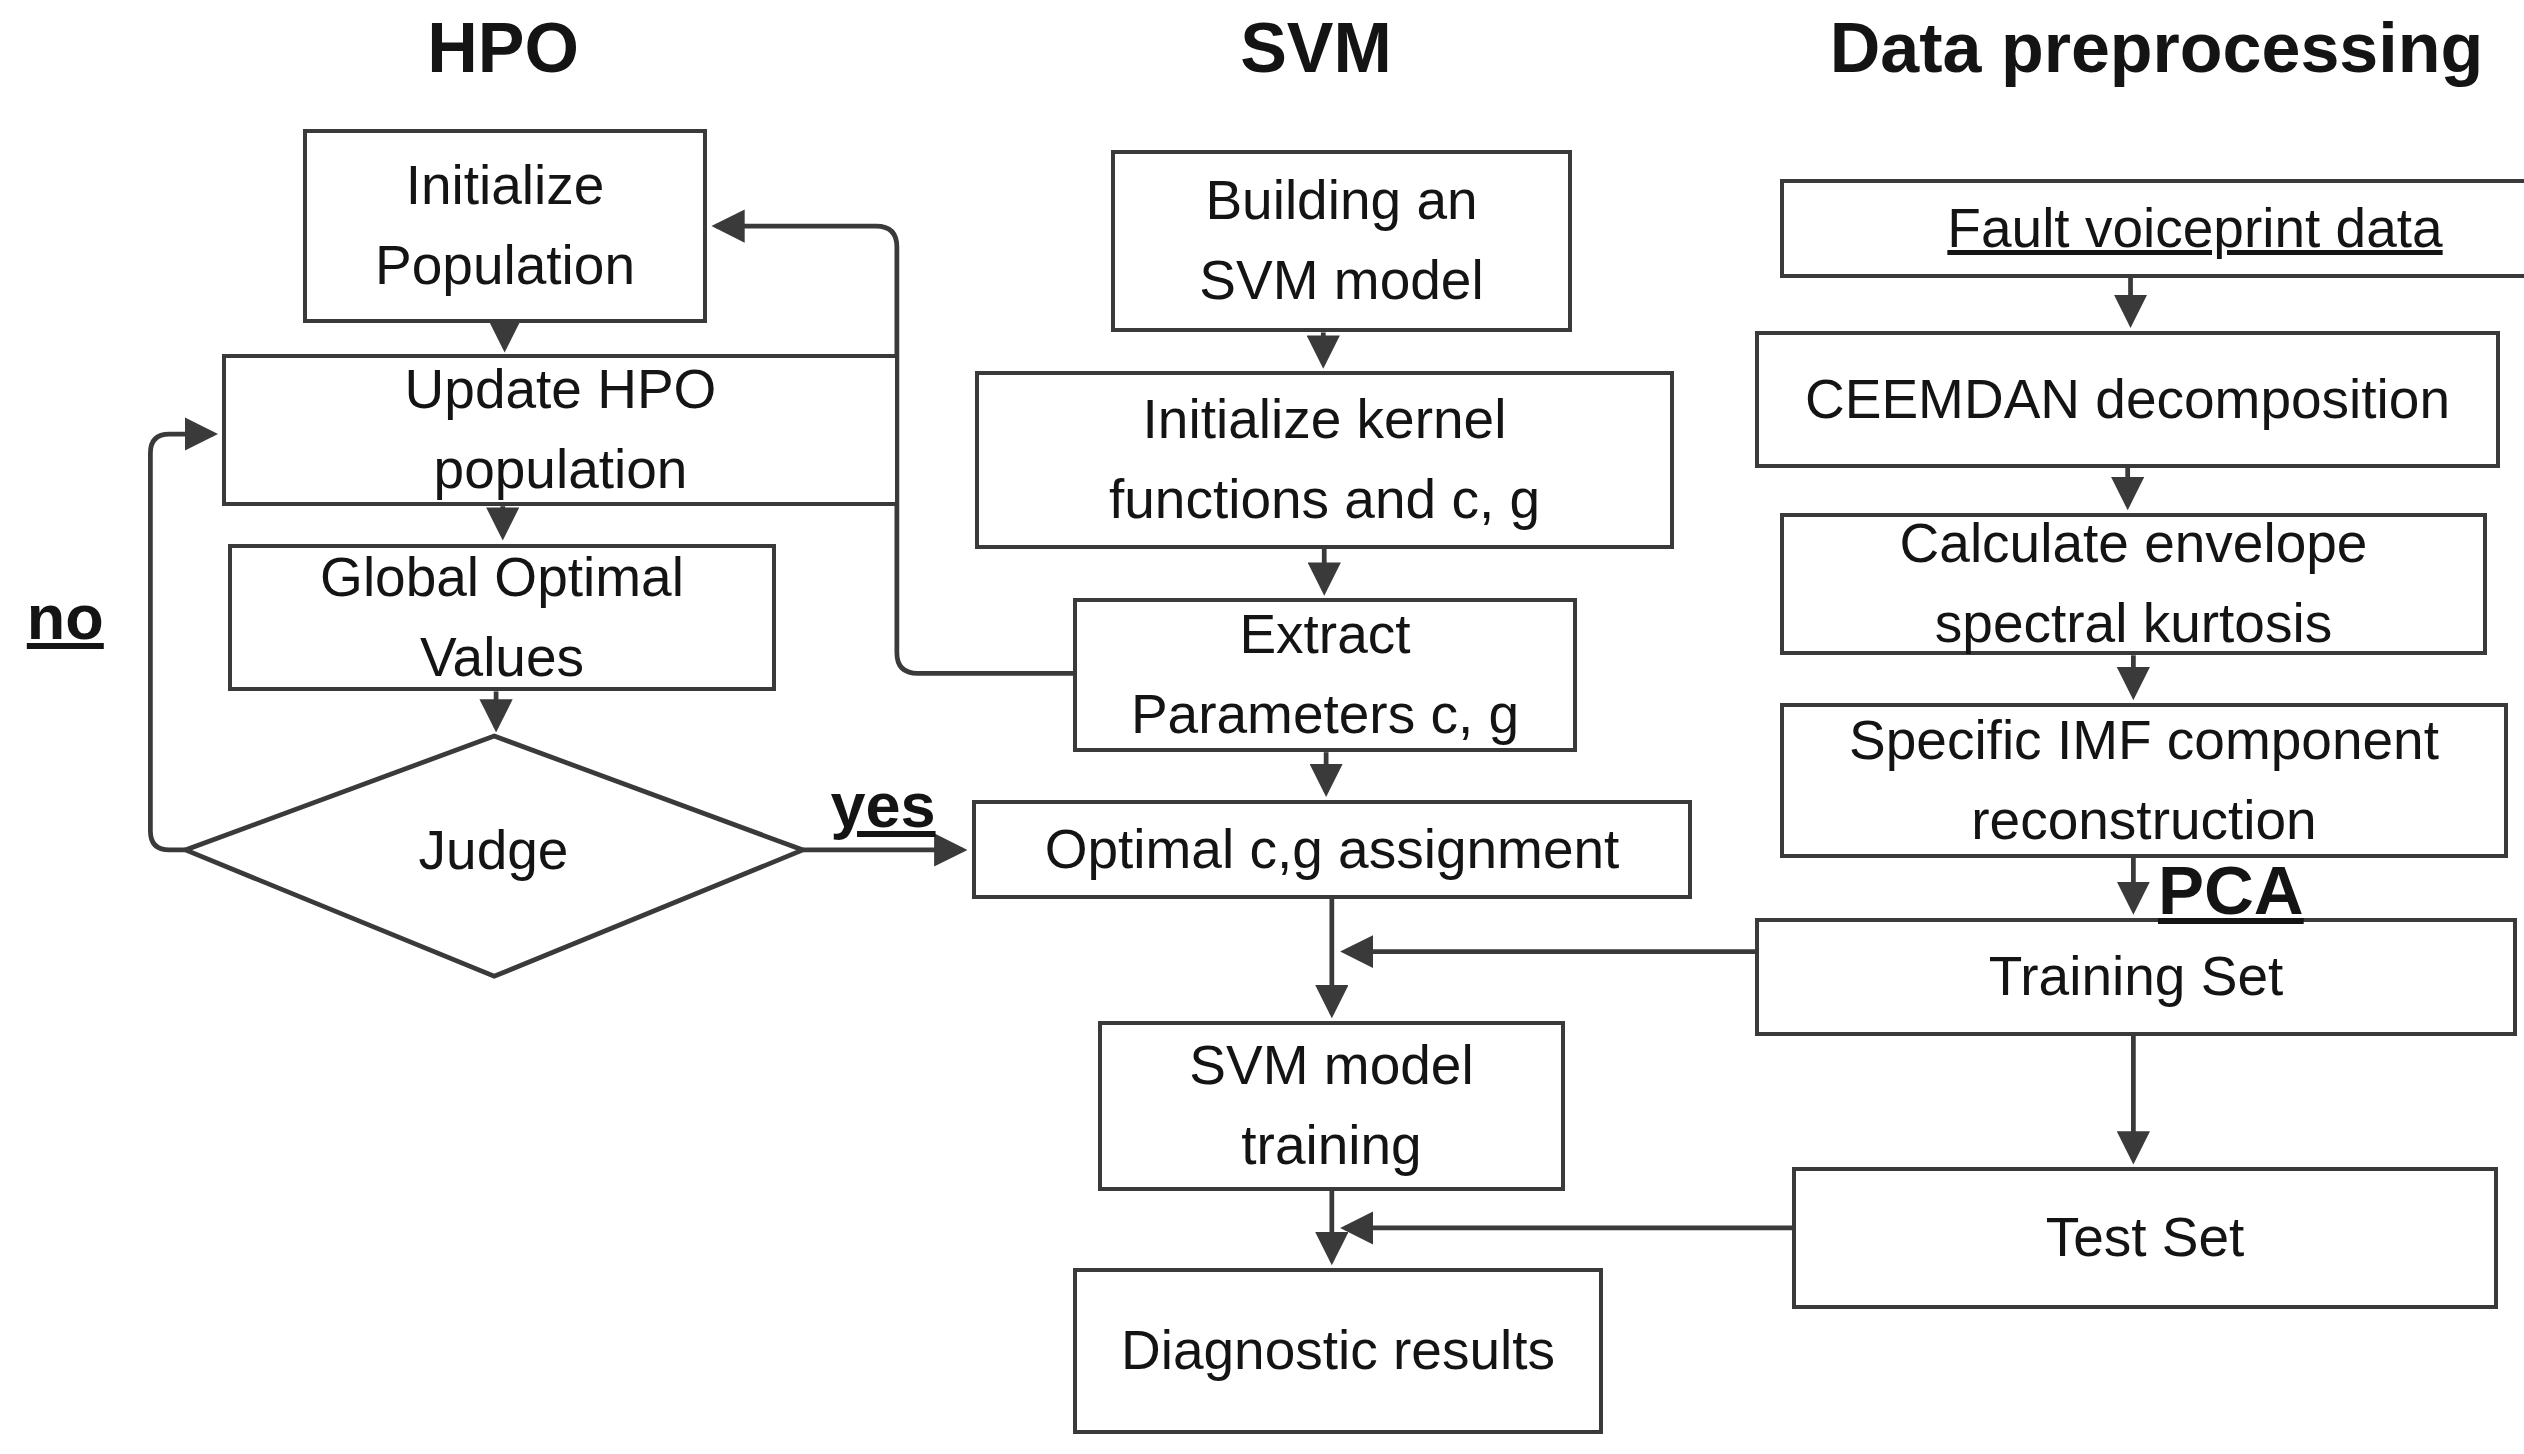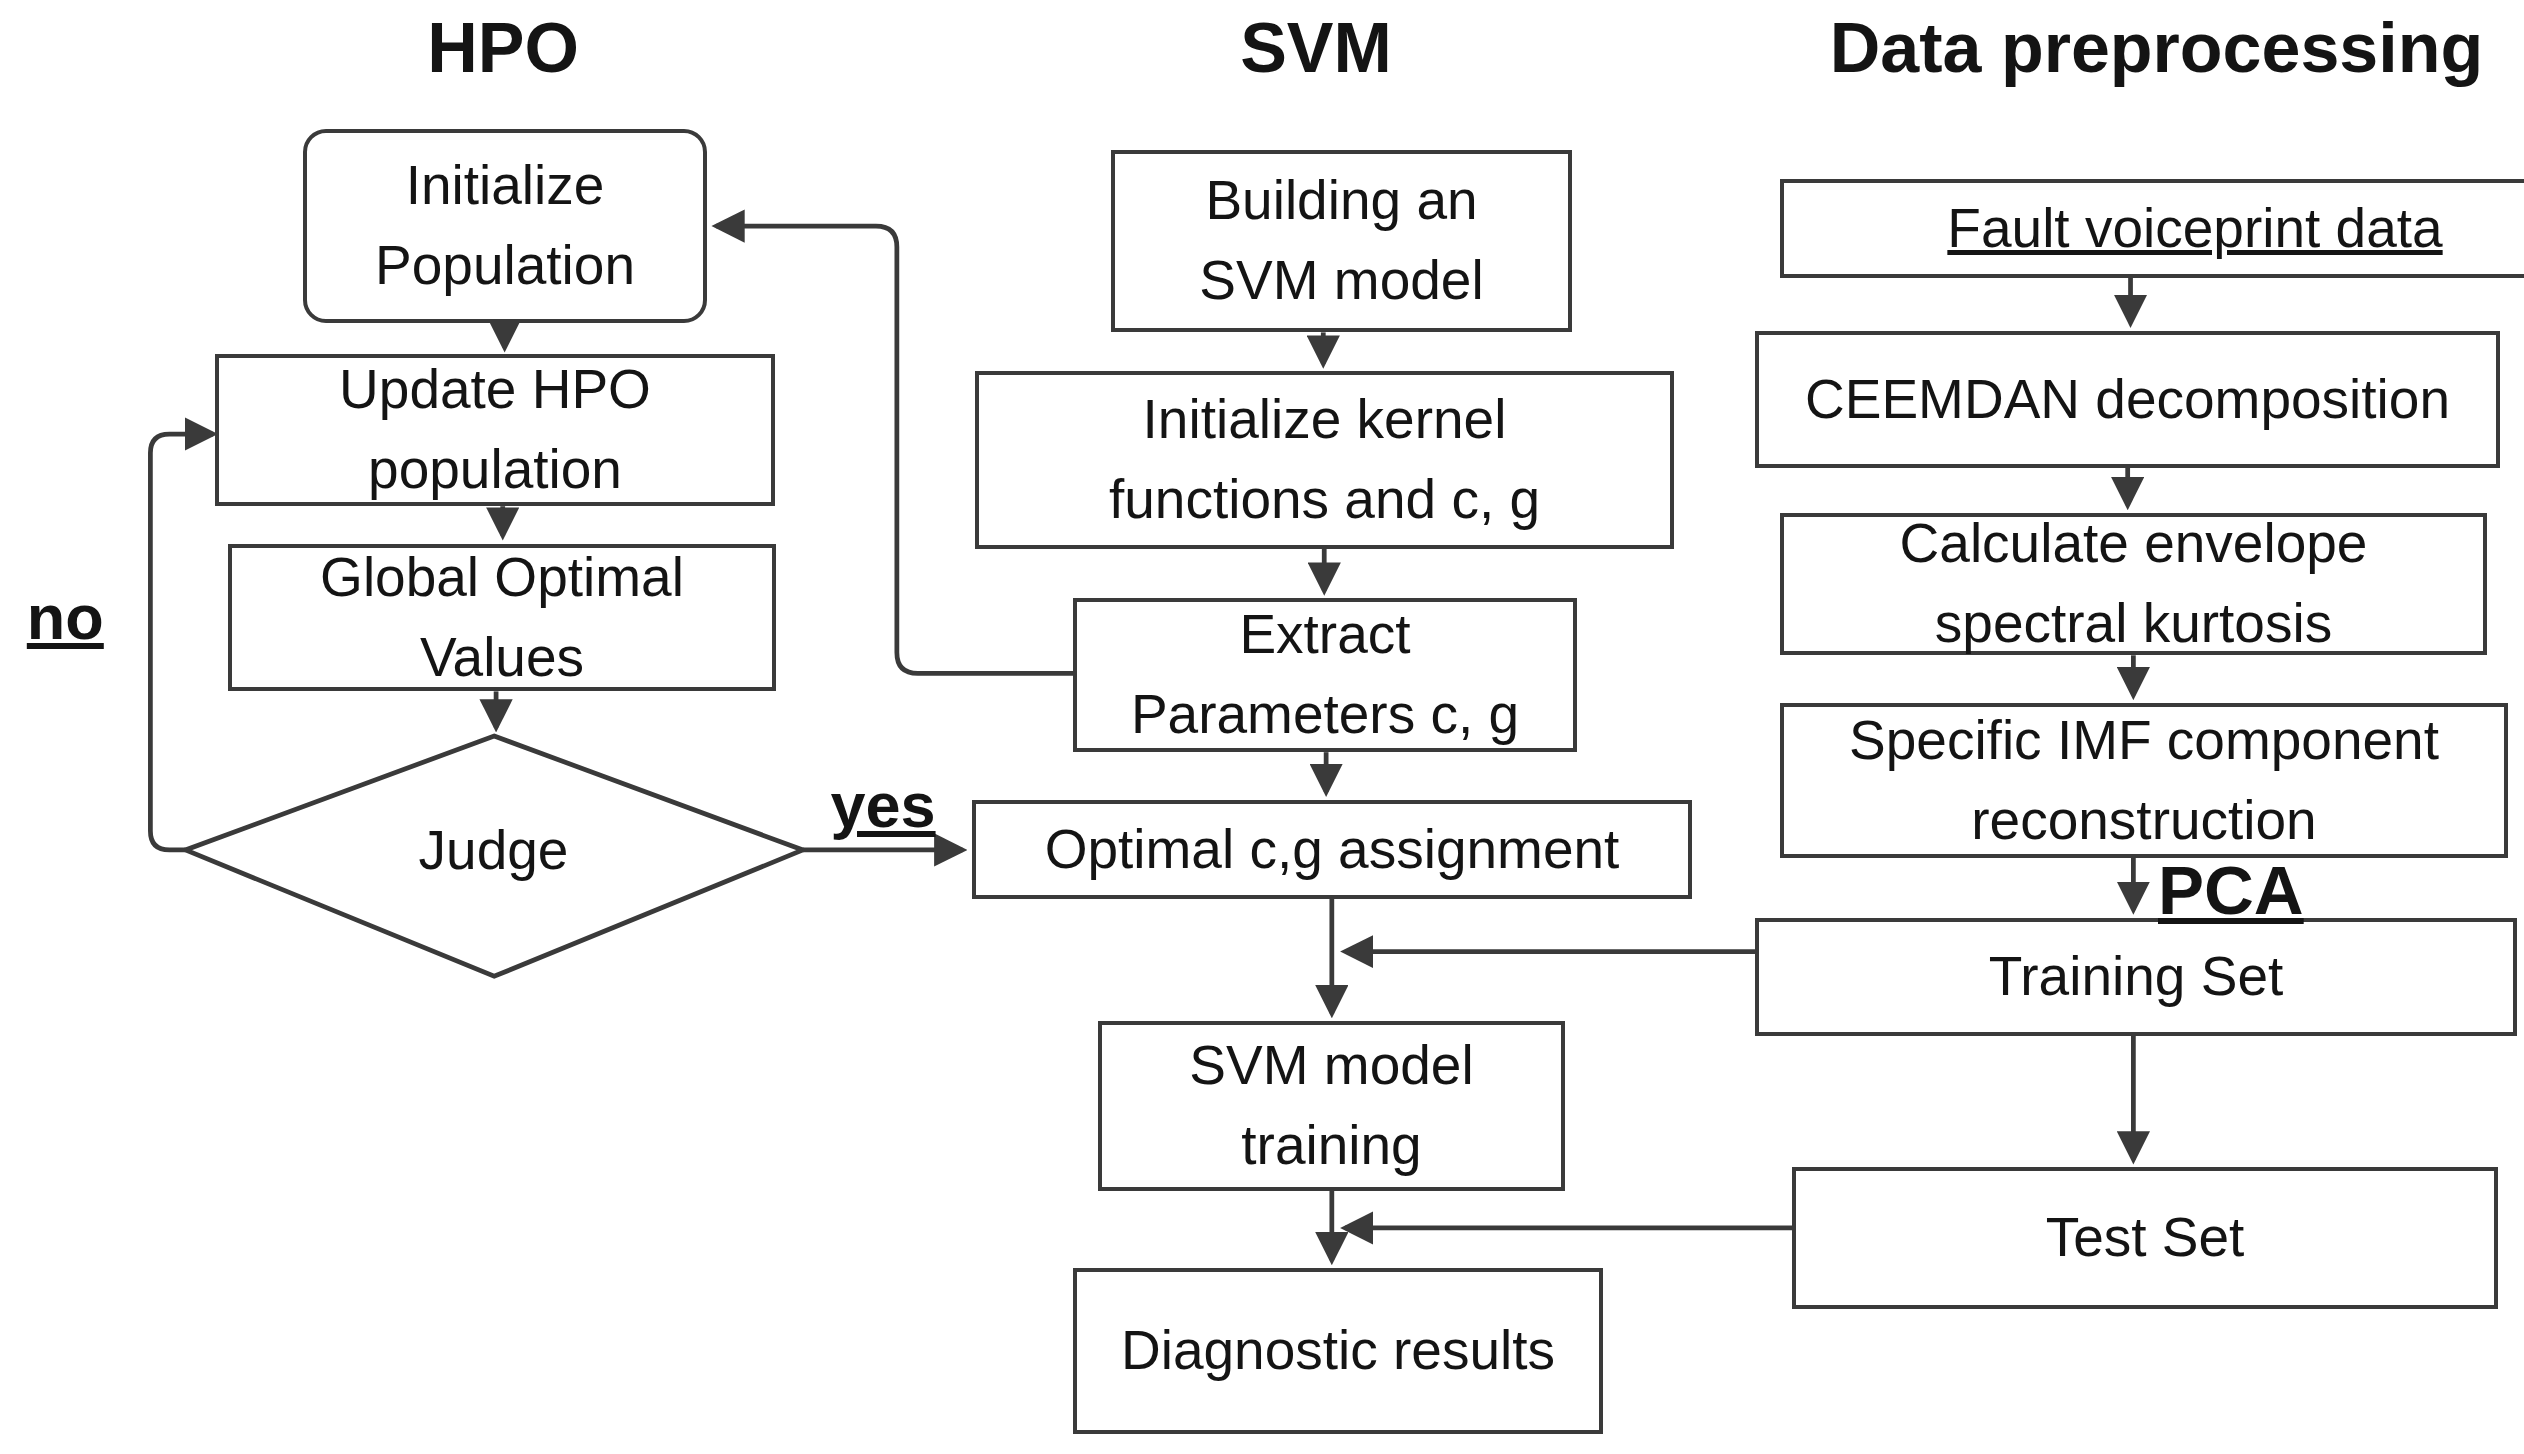--- a/index.html
+++ b/index.html
@@ -86,23 +86,23 @@
     <path class="edge" marker-end="url(#arr)" d="M2246,1090 L2246,1221"></path>
 
     <path class="edge" marker-end="url(#arr)" d="M1848,1002 L1416,1002"></path>
     <path class="edge" marker-end="url(#arr)" d="M1887,1293 L1416,1293"></path>
   </svg>
 
   <div class="col-header" style="left:313px;top:7.6px;width:380px;">HPO</div>
   <div class="col-header" style="left:1126px;top:7.6px;width:380px;">SVM</div>
   <div class="col-header" style="left:1786px;top:7.6px;width:741px;">Data preprocessing</div>
 
-  <div class="node" style="left:303px;top:129px;width:404px;height:194px;border-radius:23px;">Initialize
+  <div class="node" style="left:303px;top:129px;width:404px;height:194px;">Initialize
 Population</div>
-  <div class="node" style="left:215px;top:354px;width:560px;height:152px;">Update HPO
+  <div class="node" style="left:222px;top:354px;width:677px;height:152px;">Update HPO
 population</div>
   <div class="node" style="left:228px;top:544px;width:548px;height:147px;">Global Optimal
 Values</div>
   <div class="diamond-label" style="left:337px;top:817px;width:313px;height:66px;">Judge</div>
 
   <div class="node" style="left:1092px;top:150px;width:461px;height:182px;margin-left:19px;">Building an
 SVM model</div>
   <div class="node" style="left:975px;top:371px;width:699px;height:178px;">Initialize kernel
 functions and c, g</div>
   <div class="node" style="left:972px;top:800px;width:720px;height:99px;">Optimal c,g assignment</div>

